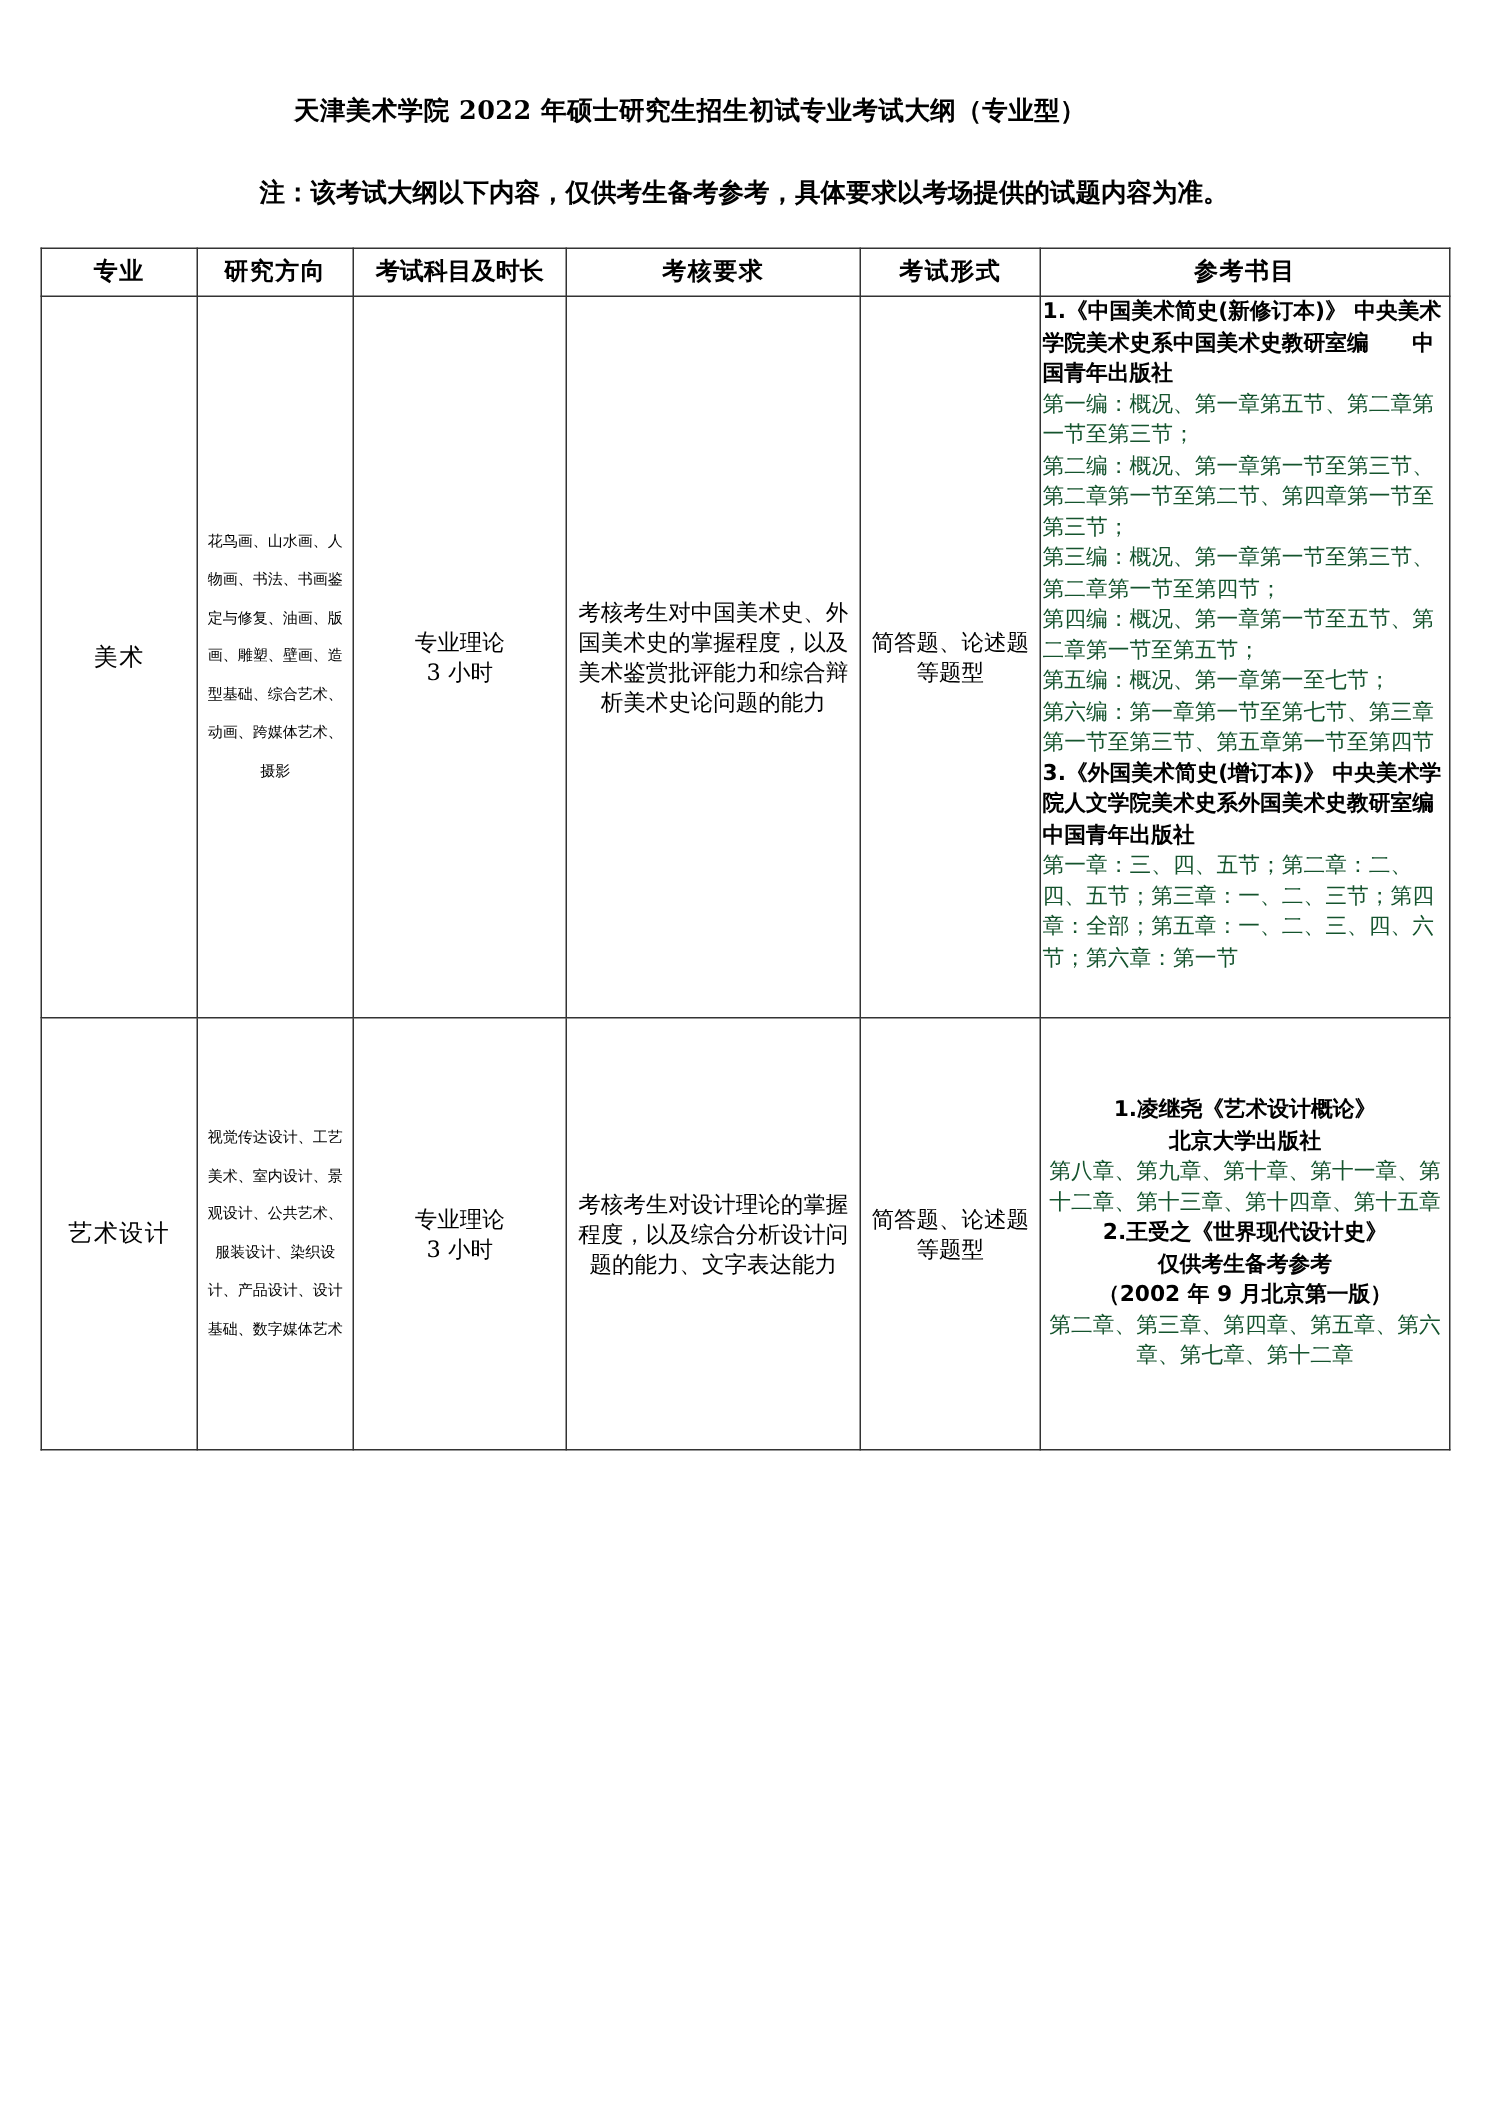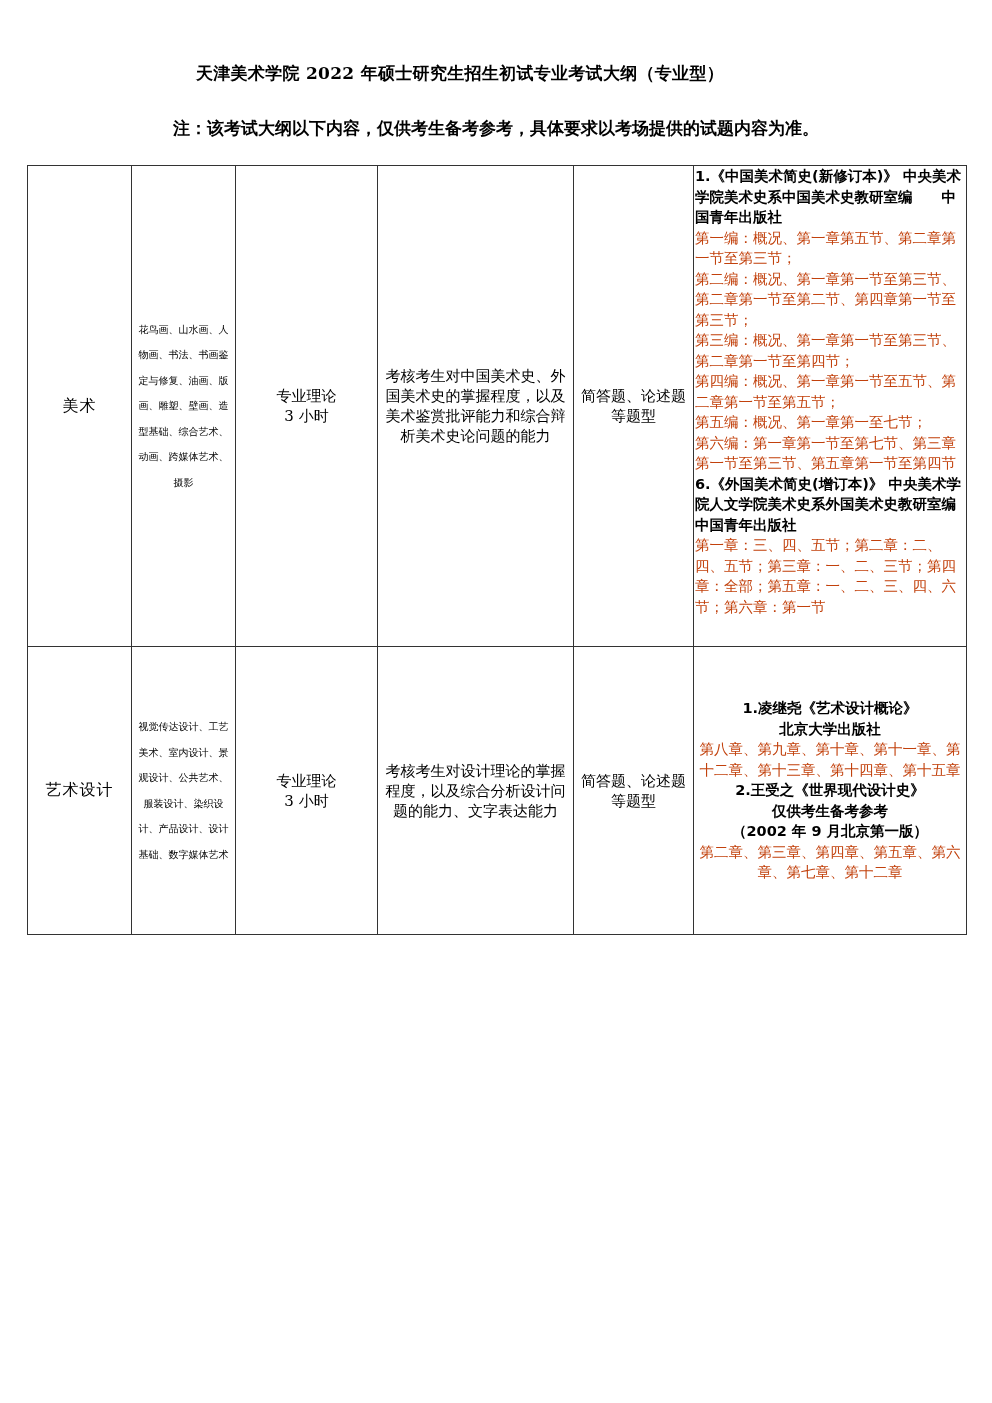--- a/index.html
+++ b/index.html
@@ -15,60 +15,68 @@
   table.grid th { height:31px; font-size:16px; font-weight:bold; text-align:center;
                   font-family:"DejaVu Sans","Liberation Sans",sans-serif; letter-spacing:1px; }
   .c-major { font-size:16px; text-align:center; font-family:"DejaVu Sans","Liberation Sans",sans-serif; letter-spacing:1px;}
   .c-dir   { font-size:10px; line-height:25.5px; text-align:center; padding:0 2px !important; }
   .c-sub   { font-size:15px; line-height:20px; text-align:center; }
   .c-req   { font-size:15px; line-height:20px; text-align:center; }
   .c-form  { font-size:15px; line-height:20px; text-align:center; }
   .c-ref   { font-size:14.5px; line-height:20.5px; text-align:left; vertical-align:top !important; padding-top:0 !important; }
   .c-ref2  { font-size:14.5px; line-height:20.5px; text-align:center; }
   .bold { font-weight:bold; font-family:"DejaVu Sans","Liberation Sans",sans-serif; }
-  .plain { color:#c2410c; }
+  .plain { color:#14532d; }
   .row1 td { height:480px; }
   .row2 td { height:287px; }
   .blk { display:block; }
 </style>
 </head>
 <body>
 
 <div class="title">天津美术学院 2022 年硕士研究生招生初试专业考试大纲（专业型）</div>
 <div class="note">注：该考试大纲以下内容，仅供考生备考参考，具体要求以考场提供的试题内容为准。</div>
 
 <table class="grid">
   <colgroup>
     <col style="width:104px">
       <col style="width:104px">
       <col style="width:142px">
     <col style="width:196px">
       <col style="width:120px">
       <col style="width:273px">
   </colgroup>
   <tbody>
+      <tr>
+    <th>专业</th>
+    <th>研究方向</th>
+    <th style="letter-spacing:0">考试科目及时长</th>
+    <th>考核要求</th>
+    <th>考试形式</th>
+    <th>参考书目</th>
+  </tr>
 
   <tr class="row1">
     <td class="c-major">美术</td>
     <td class="c-dir">花鸟画、山水画、人物画、书法、书画鉴定与修复、油画、版画、雕塑、壁画、造型基础、综合艺术、动画、跨媒体艺术、摄影</td>
     <td class="c-sub">
       <span class="blk">专业理论</span>
       <span class="blk">3 小时</span>
     </td>
     <td class="c-req">考核考生对中国美术史、外国美术史的掌握程度，以及美术鉴赏批评能力和综合辩析美术史论问题的能力</td>
     <td class="c-form">简答题、论述题等题型</td>
     <td class="c-ref">
       <span class="blk bold">1.《中国美术简史(新修订本)》 中央美术学院美术史系中国美术史教研室编　　中国青年出版社</span>
       <span class="blk plain">第一编：概况、第一章第五节、第二章第一节至第三节；</span>
       <span class="blk plain">第二编：概况、第一章第一节至第三节、第二章第一节至第二节、第四章第一节至第三节；</span>
       <span class="blk plain">第三编：概况、第一章第一节至第三节、第二章第一节至第四节；</span>
       <span class="blk plain">第四编：概况、第一章第一节至五节、第二章第一节至第五节；</span>
       <span class="blk plain">第五编：概况、第一章第一至七节；</span>
       <span class="blk plain">第六编：第一章第一节至第七节、第三章第一节至第三节、第五章第一节至第四节</span>
-      <span class="blk bold">6.《外国美术简史(增订本)》 中央美术学院人文学院美术史系外国美术史教研室编　　中国青年出版社</span>
+      <span class="blk bold">3.《外国美术简史(增订本)》 中央美术学院人文学院美术史系外国美术史教研室编　　中国青年出版社</span>
       <span class="blk plain">第一章：三、四、五节；第二章：二、四、五节；第三章：一、二、三节；第四章：全部；第五章：一、二、三、四、六节；第六章：第一节</span>
     </td>
   </tr>
 
   <tr class="row2">
     <td class="c-major">艺术设计</td>
     <td class="c-dir">视觉传达设计、工艺美术、室内设计、景观设计、公共艺术、服装设计、染织设计、产品设计、设计基础、数字媒体艺术</td>
     <td class="c-sub">
       <span class="blk">专业理论</span>
       <span class="blk">3 小时</span>

